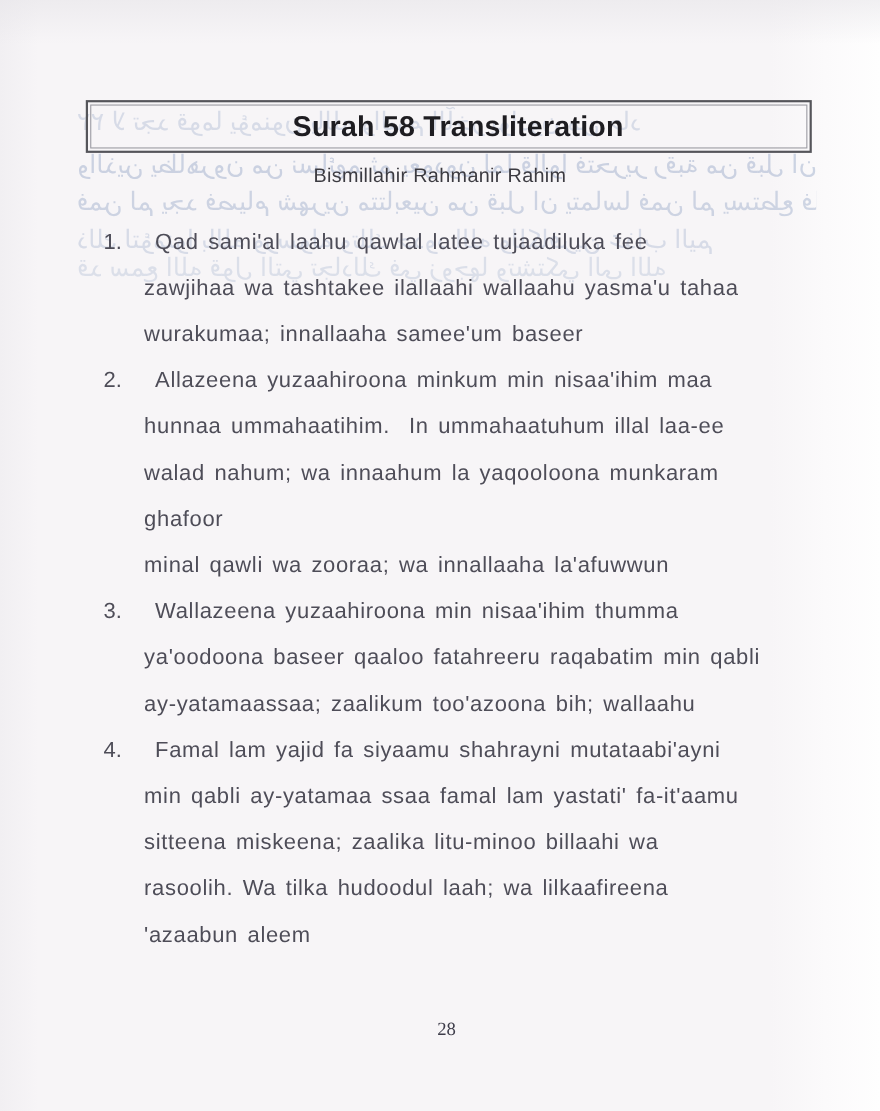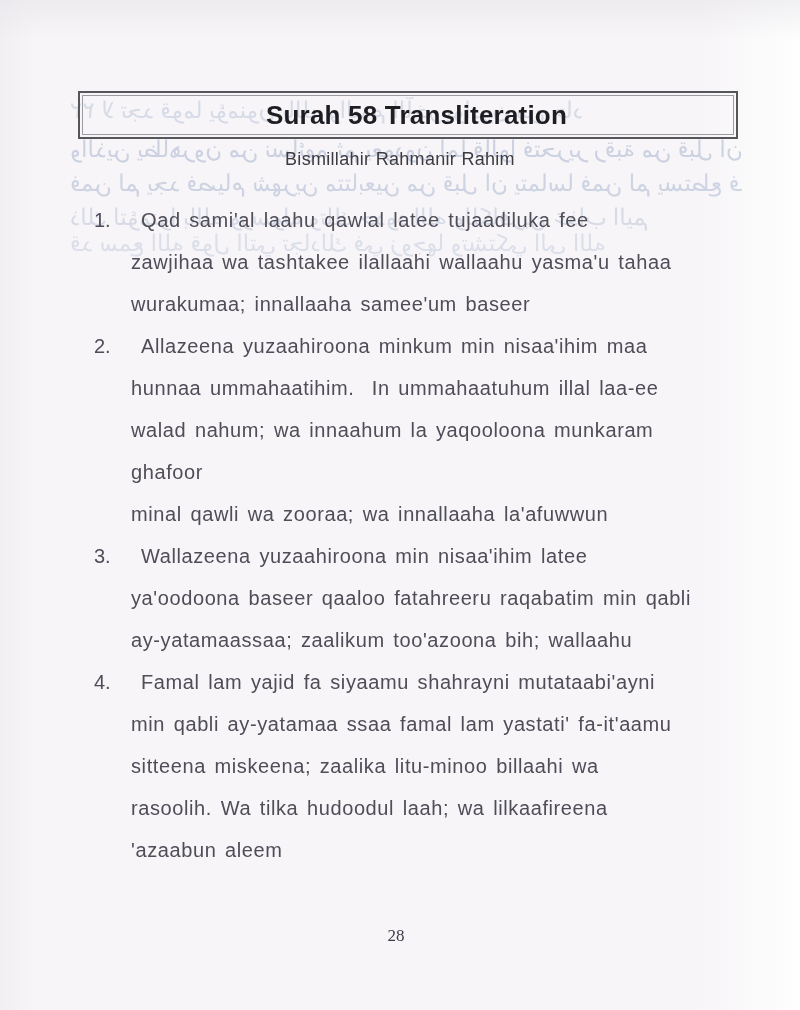--- a/index.html
+++ b/index.html
@@ -98,21 +98,21 @@
     line-height: 42px;
     font-size: 20px;
     color: #4e4d58;
     letter-spacing: 0.6px;
     word-spacing: 2.5px;
     white-space: pre;
   }
   .verse .vline:first-of-type { text-indent: 10px; }
   .page-number {
     position: absolute;
-    left: 66px;
+    left: 76px;
     top: 926px;
     width: 660px;
     text-align: center;
     font-family: "Liberation Serif", serif;
     font-size: 17px;
     color: #3e3d4a;
     z-index: 2;
   }
 </style>
 </head>
@@ -147,21 +147,21 @@
       <span class="vnum">2.</span>
       <div class="vline">Allazeena yuzaahiroona minkum min nisaa'ihim maa</div>
       <div class="vline">hunnaa ummahaatihim.  In ummahaatuhum illal laa-ee</div>
       <div class="vline">walad nahum; wa innaahum la yaqooloona munkaram</div>
       <div class="vline">ghafoor</div>
       <div class="vline">minal qawli wa zooraa; wa innallaaha la'afuwwun</div>
     </div>
 
     <div class="verse">
       <span class="vnum">3.</span>
-      <div class="vline">Wallazeena yuzaahiroona min nisaa'ihim latee</div>
+      <div class="vline">Wallazeena yuzaahiroona min nisaa'ihim thumma</div>
       <div class="vline">ya'oodoona baseer qaaloo fatahreeru raqabatim min qabli</div>
       <div class="vline">ay-yatamaassaa; zaalikum too'azoona bih; wallaahu</div>
     </div>
 
     <div class="verse">
       <span class="vnum">4.</span>
       <div class="vline">Famal lam yajid fa siyaamu shahrayni mutataabi'ayni</div>
       <div class="vline">min qabli ay-yatamaa ssaa famal lam yastati' fa-it'aamu</div>
       <div class="vline">sitteena miskeena; zaalika litu-minoo billaahi wa</div>
       <div class="vline">rasoolih. Wa tilka hudoodul laah; wa lilkaafireena</div>

